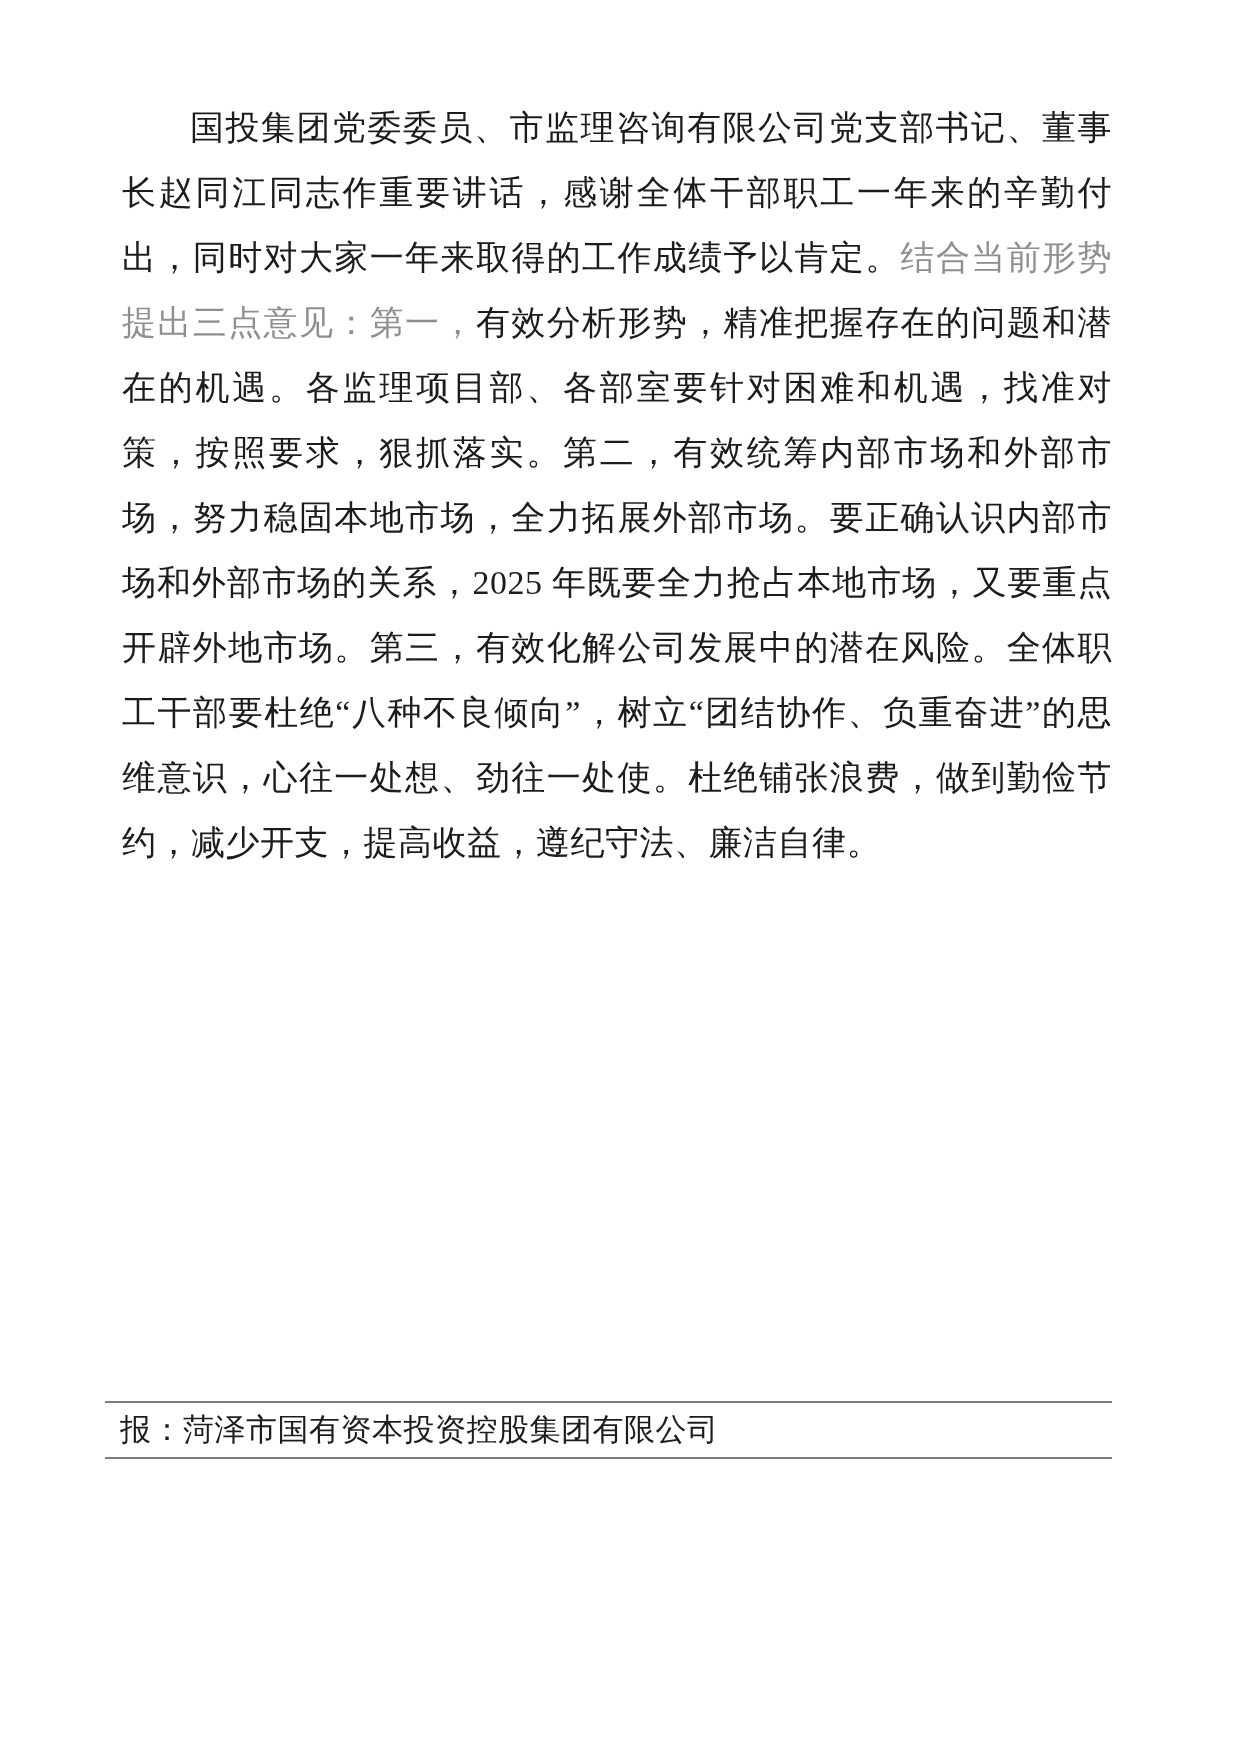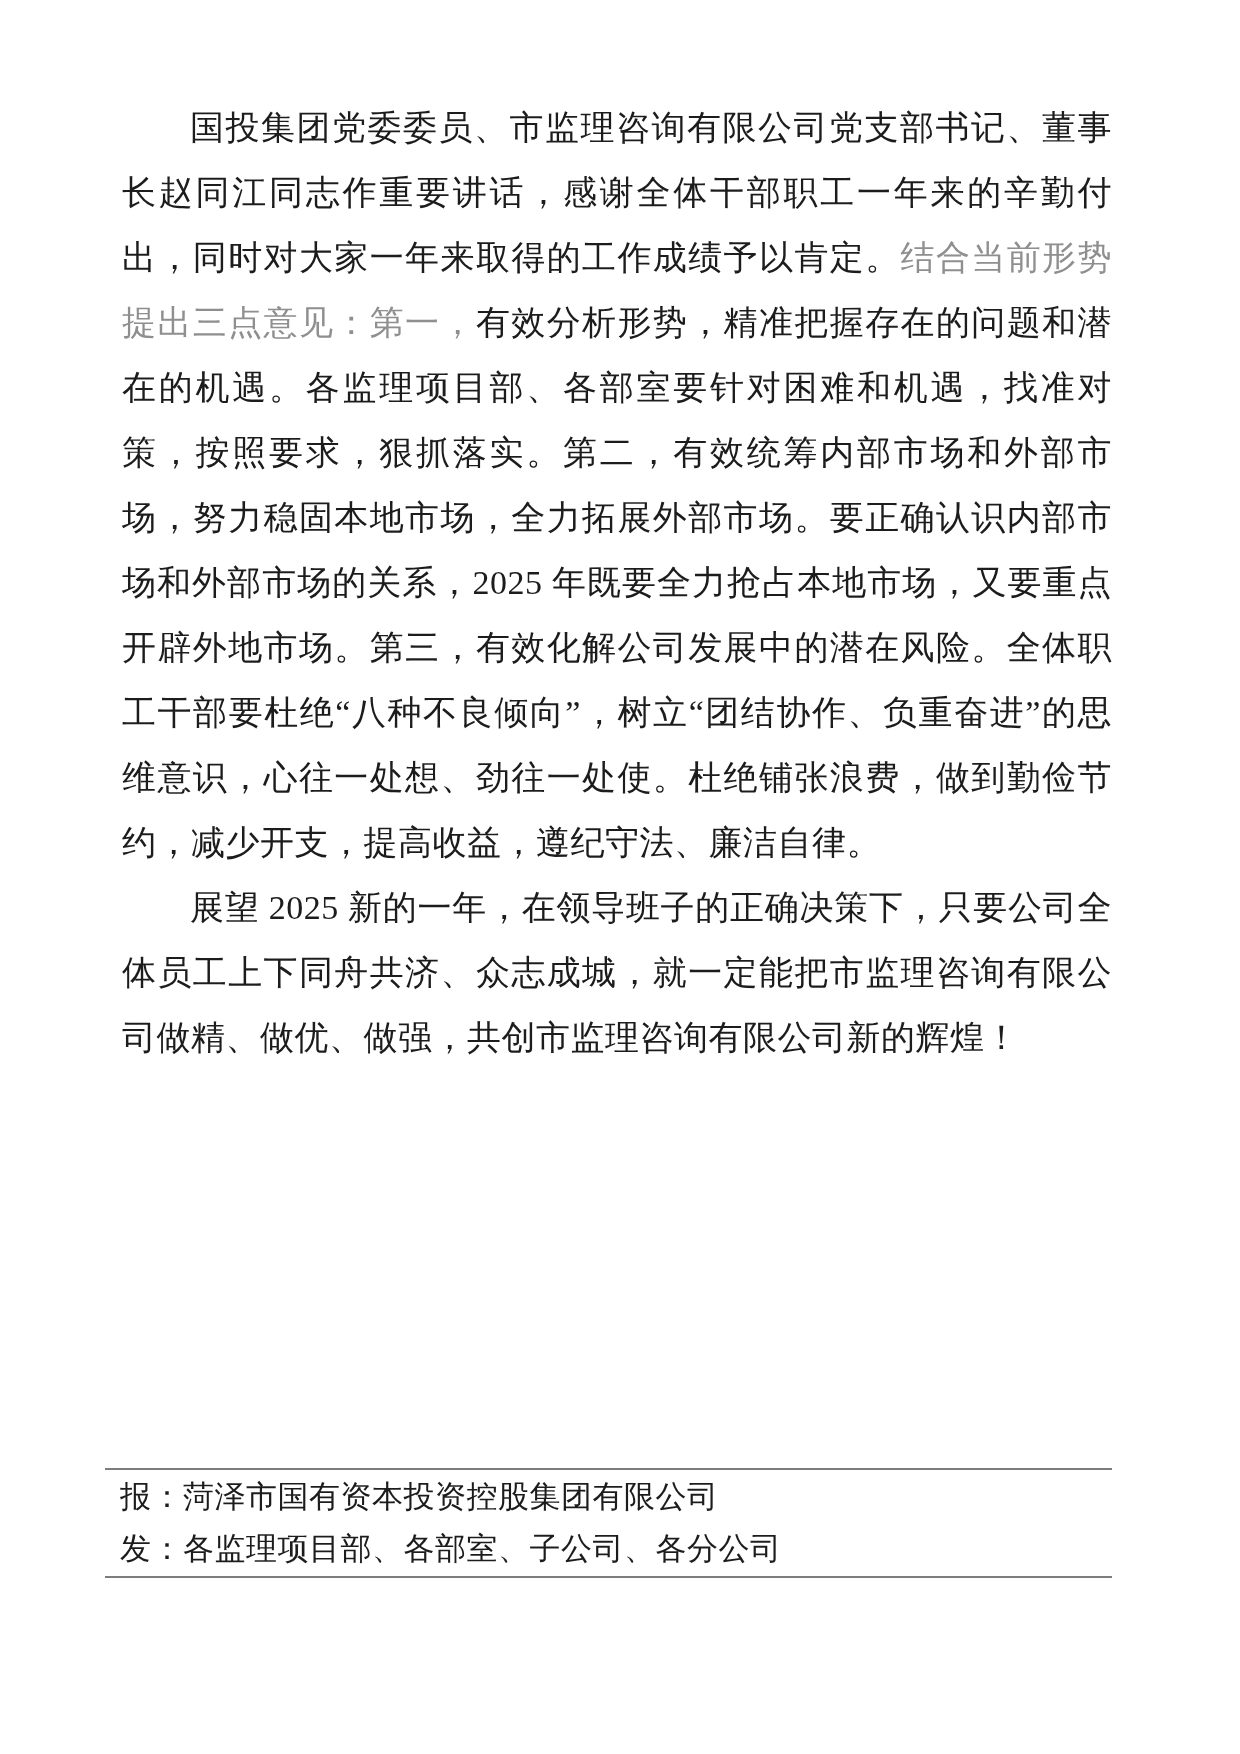--- a/index.html
+++ b/index.html
@@ -29,21 +29,21 @@
     text-align: justify;
     text-justify: inter-character;
     text-indent: 2em;
     letter-spacing: 0.5px;
   }
   .seg-body { color: #1c1c1c; }
   .seg-gray { color: #8f8f8f; }
   .footer {
     position: absolute;
     left: 105px;
-    top: 1468px;
+    top: 1401px;
     width: 1036px;
   }
   .rule {
     height: 2px;
     background: #7d7d7d;
   }
   .footer-lines {
     padding: 1px 0 1px 15px;
   }
   .footer-line {
@@ -54,29 +54,25 @@
     white-space: nowrap;
   }
 </style>
 </head>
 <body>
 
 <div class="page">
 
   <div class="body-text">
     <p class="par"><span class="seg-body">国投集团党委委员、市监理咨询有限公司党支部书记、董事长赵同江同志作重要讲话，感谢全体干部职工一年来的辛勤付出，同时对大家一年来取得的工作成绩予以肯定。</span><span class="seg-gray">结合当前形势提出三点意见：第一，</span><span class="seg-body">有效分析形势，精准把握存在的问题和潜在的机遇。各监理项目部、各部室要针对困难和机遇，找准对策，按照要求，狠抓落实。第二，有效统筹内部市场和外部市场，努力稳固本地市场，全力拓展外部市场。要正确认识内部市场和外部市场的关系，2025 年既要全力抢占本地市场，又要重点开辟外地市场。第三，有效化解公司发展中的潜在风险。全体职工干部要杜绝“八种不良倾向”，树立“团结协作、负重奋进”的思维意识，心往一处想、劲往一处使。杜绝铺张浪费，做到勤俭节约，减少开支，提高收益，遵纪守法、廉洁自律。</span></p>
-    <p class="par"><span class="seg-body">展望 2025 新的一年，在领导班子的正确决策下，只要公司全体员工上下同舟共济、众志成城，就一定能把市监理咨询有限公司做精、做优、做强，共创市监理咨询有限公司新的辉煌！</span></p>
   </div>
 
   <div class="footer">
     <div class="rule"></div>
     <div class="footer-lines">
       <div class="footer-line">
         <span>报：</span><span>菏泽市国有资本投资控股集团有限公司</span>
       </div>
-      <div class="footer-line">
-        <span>发：</span><span>各监理项目部、各部室、子公司、各分公司</span>
-      </div>
     </div>
     <div class="rule"></div>
   </div>
 
 </div>
 
 </body></html>

